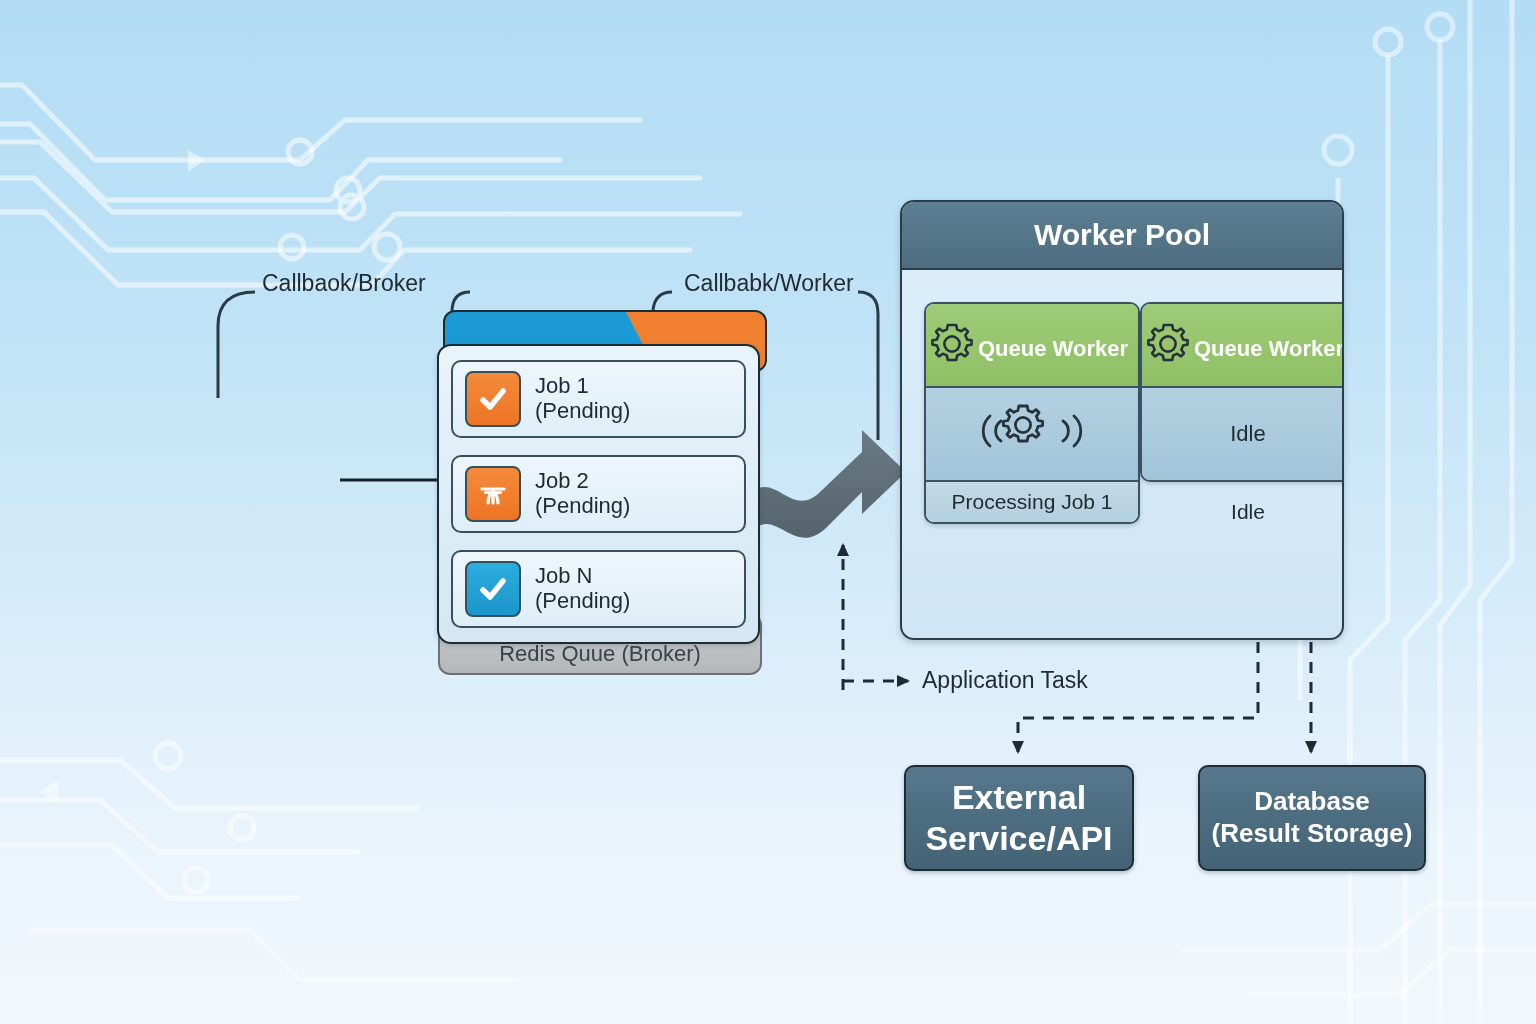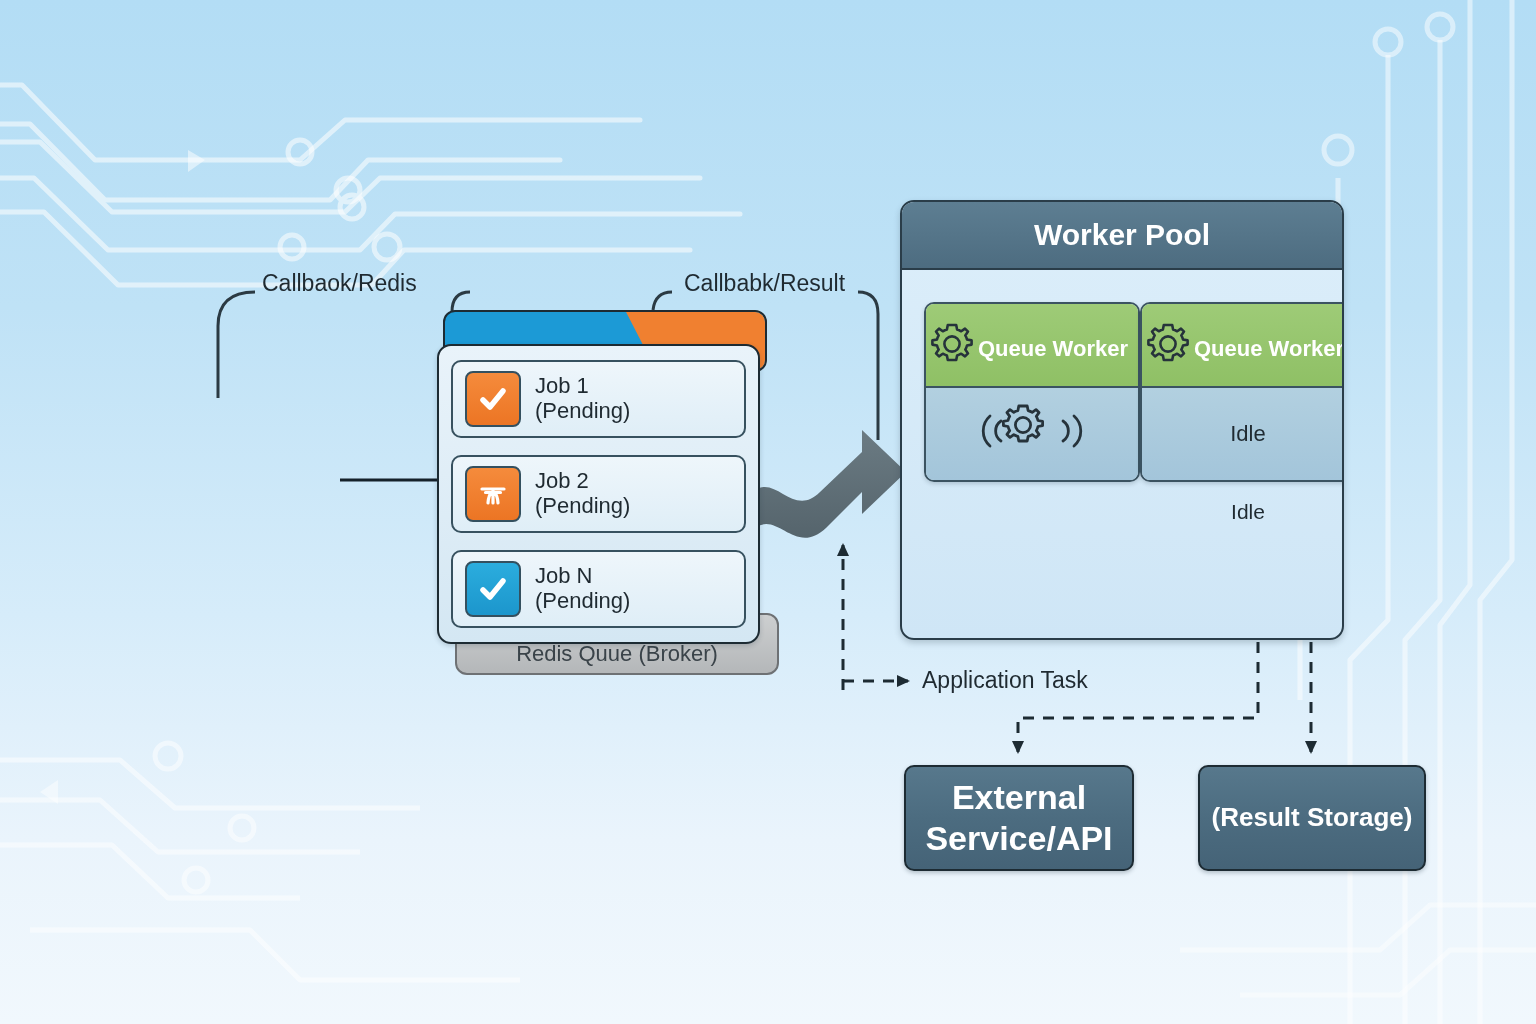--- a/index.html
+++ b/index.html
@@ -50,21 +50,21 @@
     background: #1c9ad6;
     overflow: hidden;
     box-sizing: border-box;
   }
   #queue-tab .tab-orange {
     position: absolute; right: 0; top: -2px; width: 140px; height: 66px;
     background: #f08030;
     clip-path: polygon(34px 100%, 100% 100%, 100% 0, 0 0);
   }
   #queue-foot {
-    position: absolute; left: 18px; bottom: 0; width: 324px; height: 62px;
+    position: absolute; left: 1px; bottom: 0; width: 324px; height: 62px;
     border: 2px solid #6e7174; border-radius: 12px;
     background: linear-gradient(to bottom, #cdcfd0, #b4b7b9);
     display: flex; align-items: flex-end; justify-content: center;
     box-sizing: border-box;
     padding-bottom: 6px;
   }
   #queue-foot span { font-size: 22px; color: #3a4349; }
   #queue-body {
     position: absolute; left: 0; top: 34px; width: 323px; height: 300px;
     border: 2px solid #1d2b33; border-radius: 14px;
@@ -243,22 +243,22 @@
 
     <path d="M843 690 L 843 545" fill="none" stroke="#1d2b33" stroke-width="3" stroke-dasharray="11 9" marker-end="url(#arrow-dash)"></path>
 
     <path d="M843 681 L 908 681" fill="none" stroke="#1d2b33" stroke-width="3" stroke-dasharray="11 9" marker-end="url(#arrow-dash)"></path>
 
     <path d="M1258 642 L 1258 718 L 1018 718 L 1018 752" fill="none" stroke="#1d2b33" stroke-width="3" stroke-dasharray="11 9" marker-end="url(#arrow-dash)"></path>
 
     <path d="M1311 642 L 1311 752" fill="none" stroke="#1d2b33" stroke-width="3" stroke-dasharray="11 9" marker-end="url(#arrow-dash)"></path>
   </svg>
 
-  <div class="float-label" id="label-callback-left">Callbaok/Redis</div>
-  <div class="float-label" id="label-callback-right">Callbabk/Result</div>
+  <div class="float-label" id="label-callback-left">Callbaok/Broker</div>
+  <div class="float-label" id="label-callback-right">Callbabk/Worker</div>
   <div class="float-label" id="label-async">Application Task</div>
 
 
   <div id="queue-group">
     <div id="queue-tab">
       <div class="tab-orange"></div>
     </div>
 
     <div id="queue-foot">
       <span>Redis Quue (Broker)</span>
@@ -346,20 +346,21 @@
                            a15.5 15.5 0 0 1 -4.1 1.7 l-0.9 4.6 -4.2 0 -4.2 0 -0.9-4.6
                            a15.5 15.5 0 0 1 -4.1-1.7 l-3.8 2.7 -3-3 2.7-3.8
                            a15.5 15.5 0 0 1 -1.7-4.1 l-4.6-0.9 0-4.2 4.6-0.9
                            a15.5 15.5 0 0 1 1.7-4.1 l-2.7-3.8 3-3 3.8 2.7
                            a15.5 15.5 0 0 1 4.1-1.7 l0.9-4.6 4.2 0 z" fill="none" stroke="#26333b" stroke-width="2.8" stroke-linejoin="round" transform="translate(-9,0)"></path>
                   <circle cx="17" cy="20" r="7.6" fill="none" stroke="#26333b" stroke-width="2.8"></circle>
                 </g>
               </svg>
             </span>
           </div>
+          <div class="worker-status">Processing Job 1</div>
         </div>
       </div>
 
       <div class="worker-col">
         <div class="worker-card">
           <div class="worker-head">
             <span>
               <svg width="52" height="52" viewBox="0 0 52 52">
                 <path d="M26 7 l4.2 0 0.9 4.6 a15.5 15.5 0 0 1 4.1 1.7 l3.8-2.7 3 3 -2.7 3.8
                          a15.5 15.5 0 0 1 1.7 4.1 l4.6 0.9 0 4.2 -4.6 0.9
@@ -384,17 +385,18 @@
 
   <div class="node-box" id="external-service">
     <div>
       <div>External</div>
       <div>Service/API</div>
     </div>
   </div>
 
   <div class="node-box" id="database-box">
     <div>
+      <div>Database</div>
       <div>(Result Storage)</div>
     </div>
   </div>
 
 </div>
 
 </body></html>

